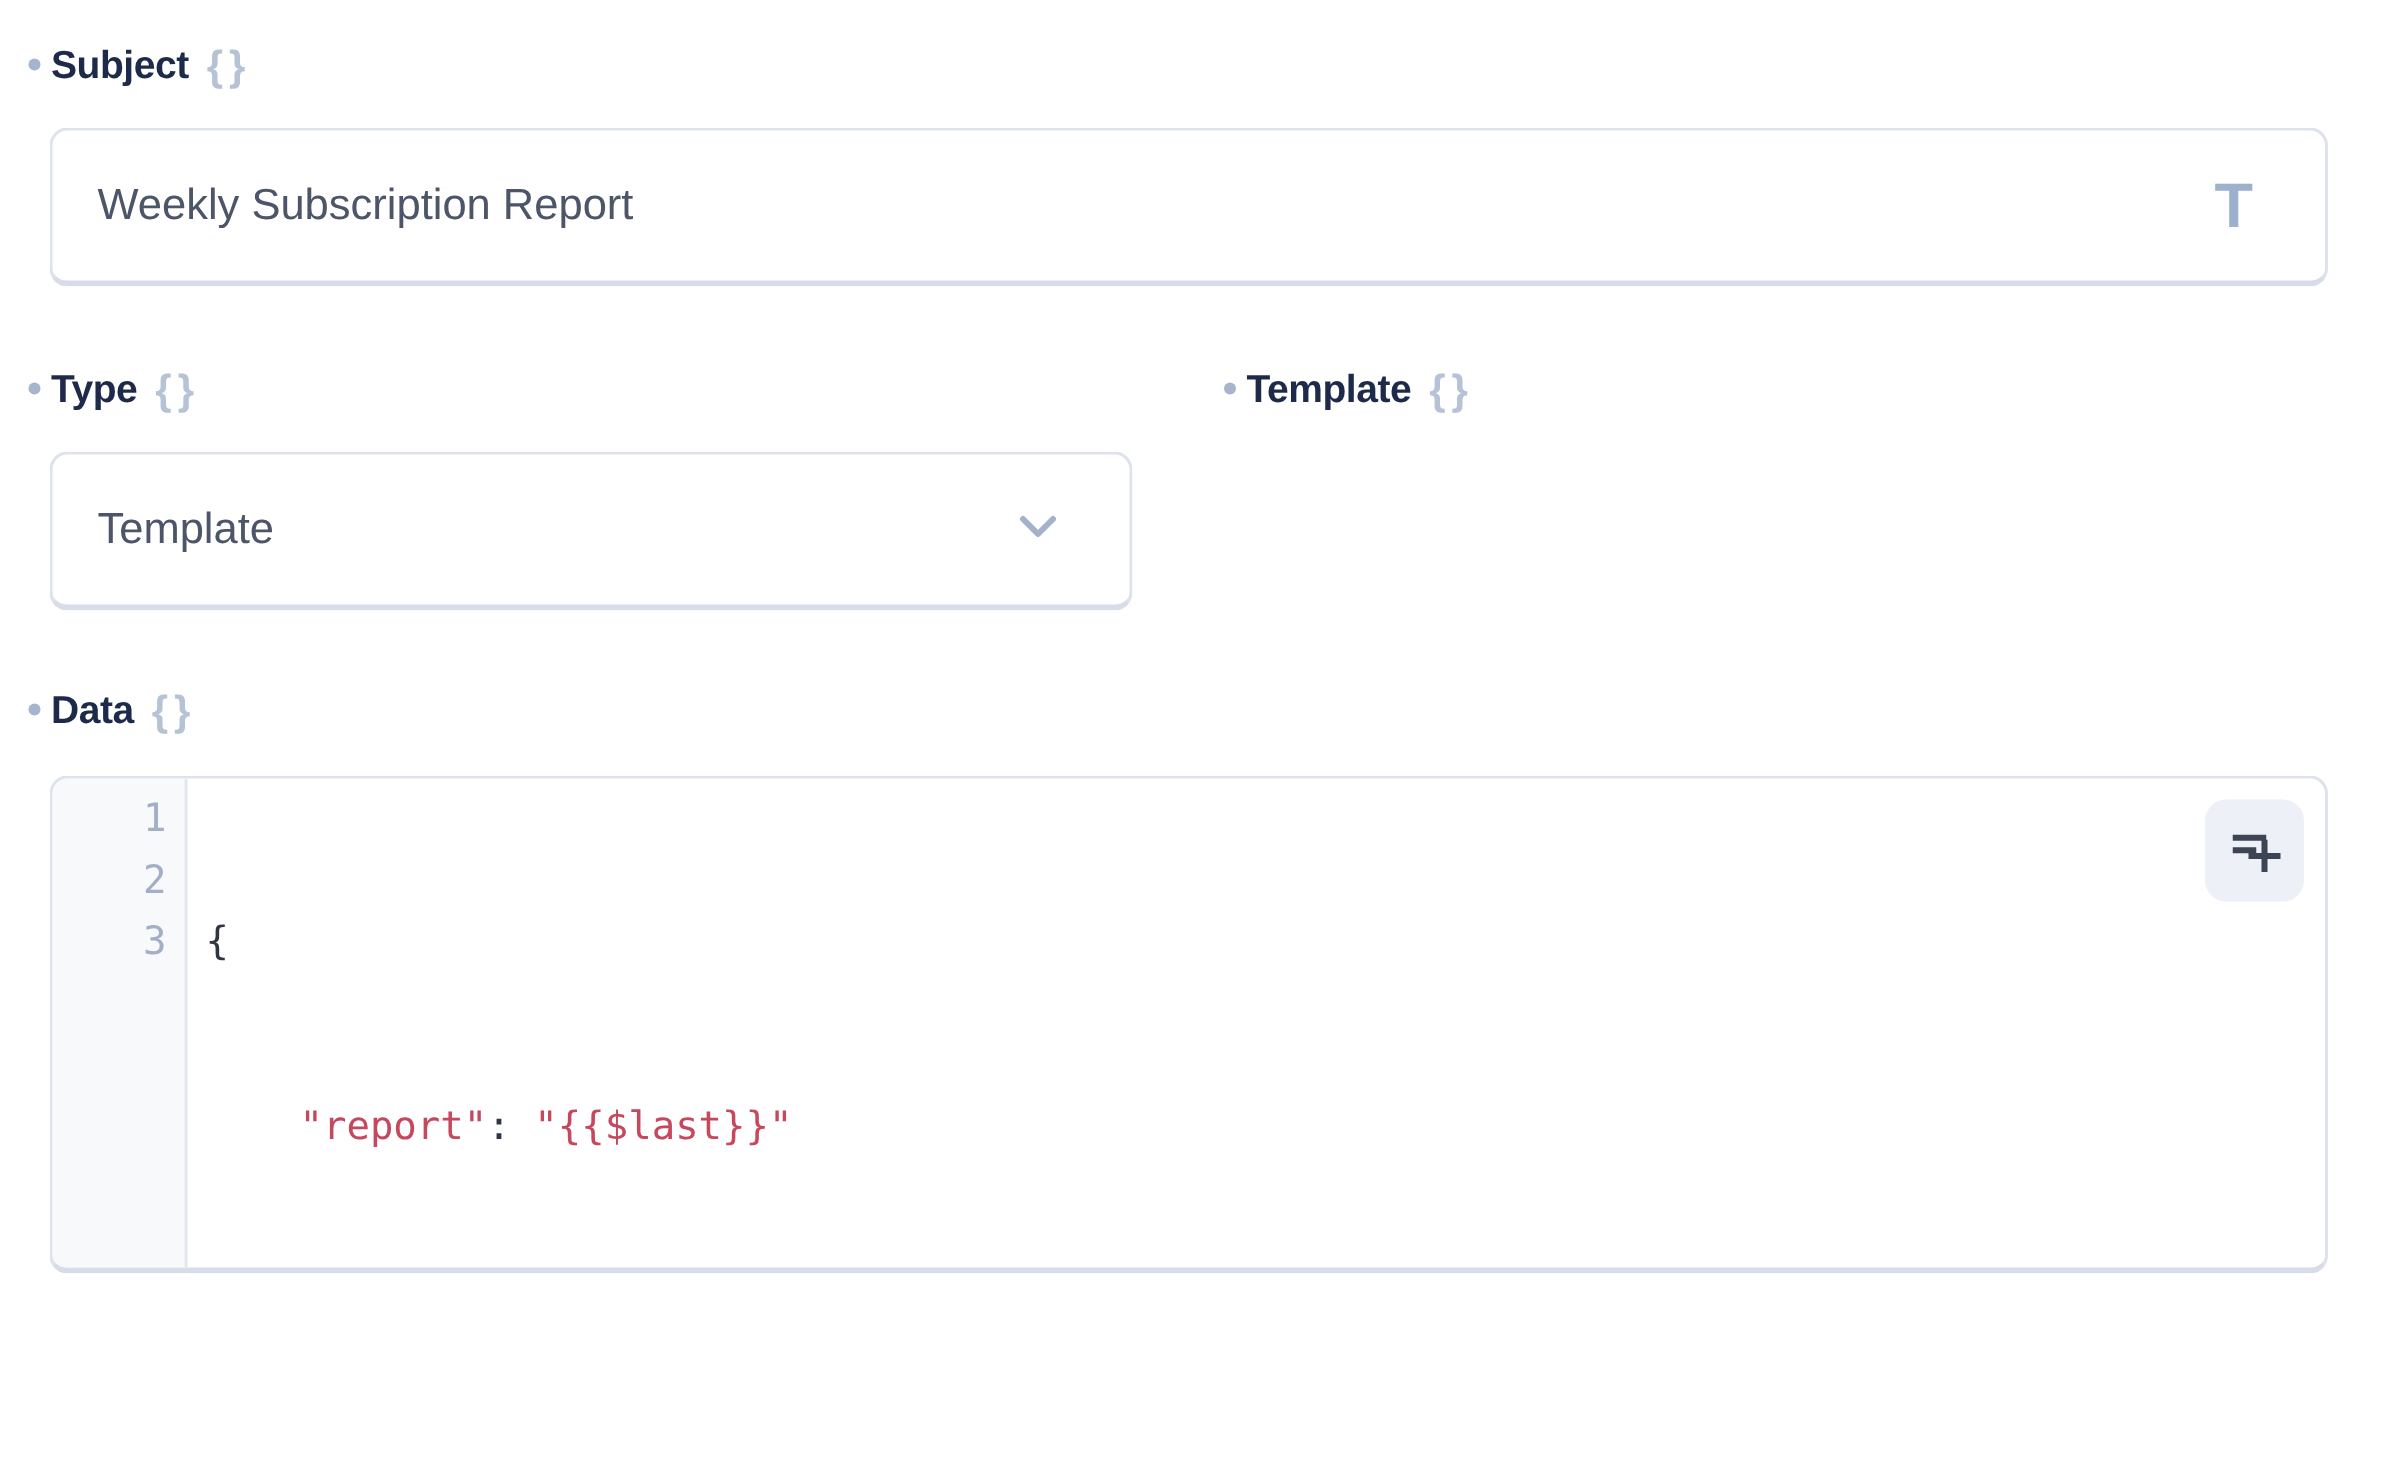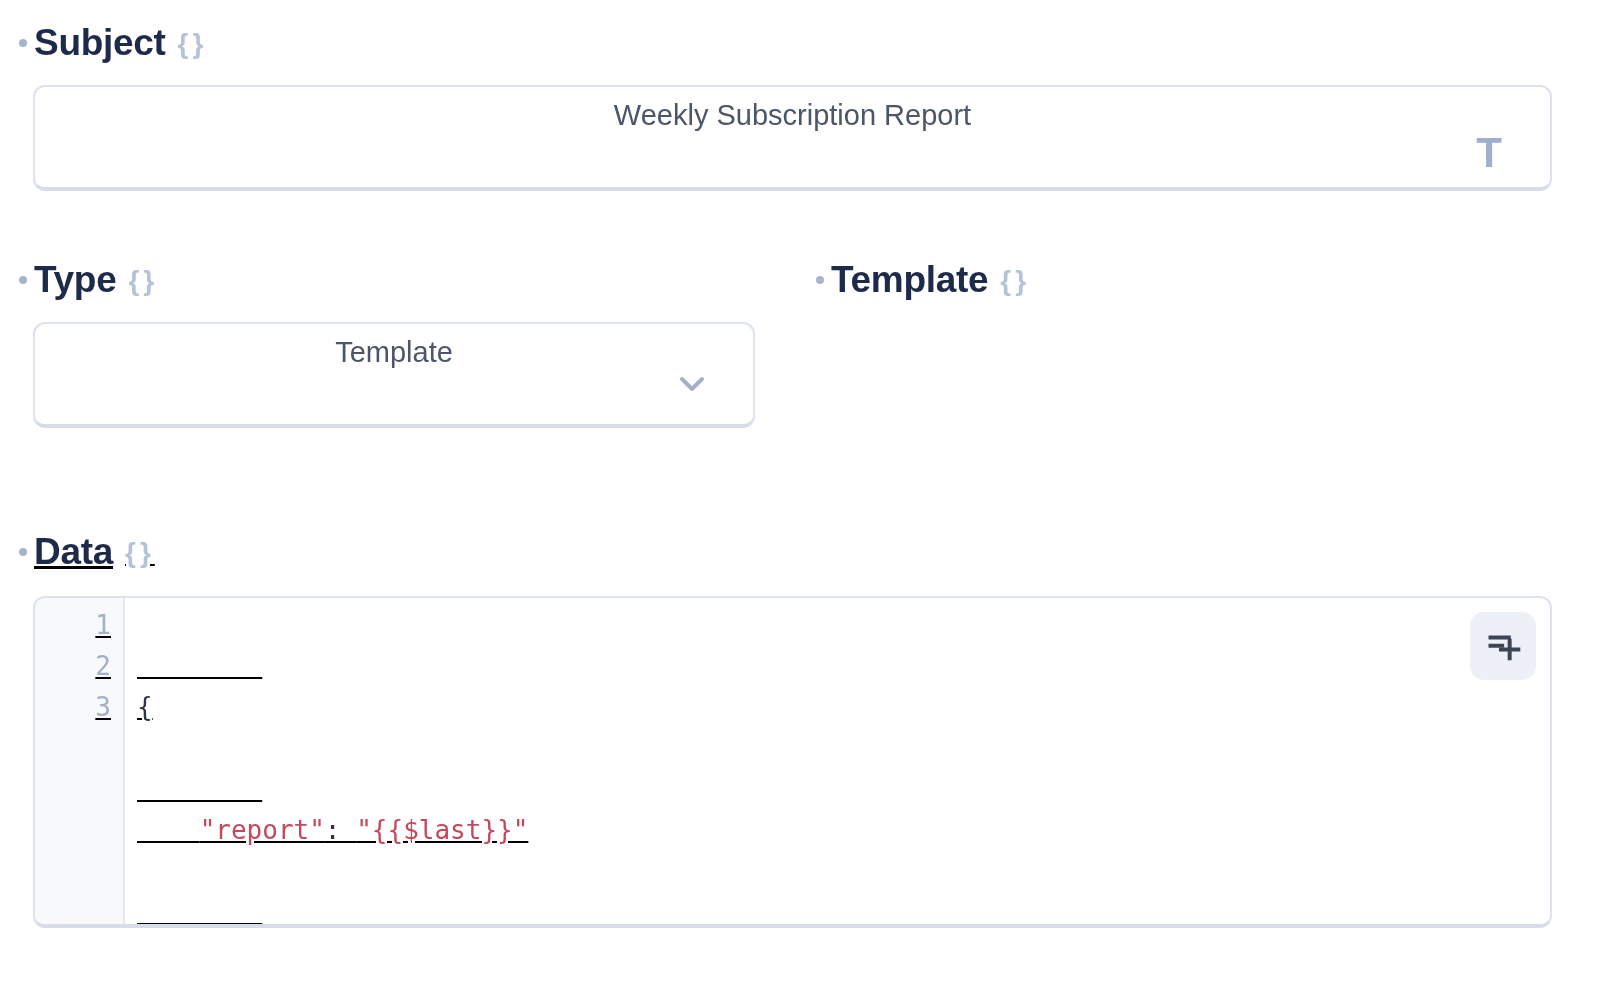--- a/index.html
+++ b/index.html
@@ -17,21 +17,21 @@
     height: 32px;
   }
   .dot {
     width: 8px; height: 8px;
     border-radius: 50%;
     background: #a6b4cd;
     margin-right: 7px;
     flex: 0 0 auto;
   }
   .label-text {
-    font-size: 37px;
+    font-size: 26px;
     font-weight: 700;
     color: #1e2a4a;
     letter-spacing: -0.3px;
   }
   .braces {
     margin-left: 12px;
     font-size: 28px;
     font-weight: 600;
     color: #b6c2d6;
     letter-spacing: 4px;
@@ -41,47 +41,46 @@
 
   
   .input {
     height: 106px;
     background: #ffffff;
     border: 2px solid #dee2ec;
     border-bottom: 4px solid #d7dce8;
     border-radius: 12px;
     display: flex;
     align-items: center;
-    padding: 12px 30px;
+    padding: 0 30px;
     font-size: 29px;
     color: #4c5668;
-    flex-direction: column;
   }
   .t-icon {
     margin-left: auto;
     color: #9db0cd;
     font-size: 42px;
     font-weight: 700;
     line-height: 1;
     padding-right: 18px;
   }
   .chevron {
     margin-left: auto;
     margin-right: 14px;
     flex: 0 0 auto;
   }
 
   .two-col {
-    margin-top: 73px;
+    margin-top: 52px;
     display: grid;
     grid-template-columns: 1fr 1fr;
     column-gap: 75px;
   }
 
-  .data-section { margin-top: 108px; text-decoration: underline; }
+  .data-section { margin-top: 50px; }
 
   
   .editor {
     position: relative;
     margin-top: 28px;
     height: 332px;
     border: 2px solid #dee2ec;
     border-bottom: 4px solid #d7dce8;
     border-radius: 12px;
     display: flex;

